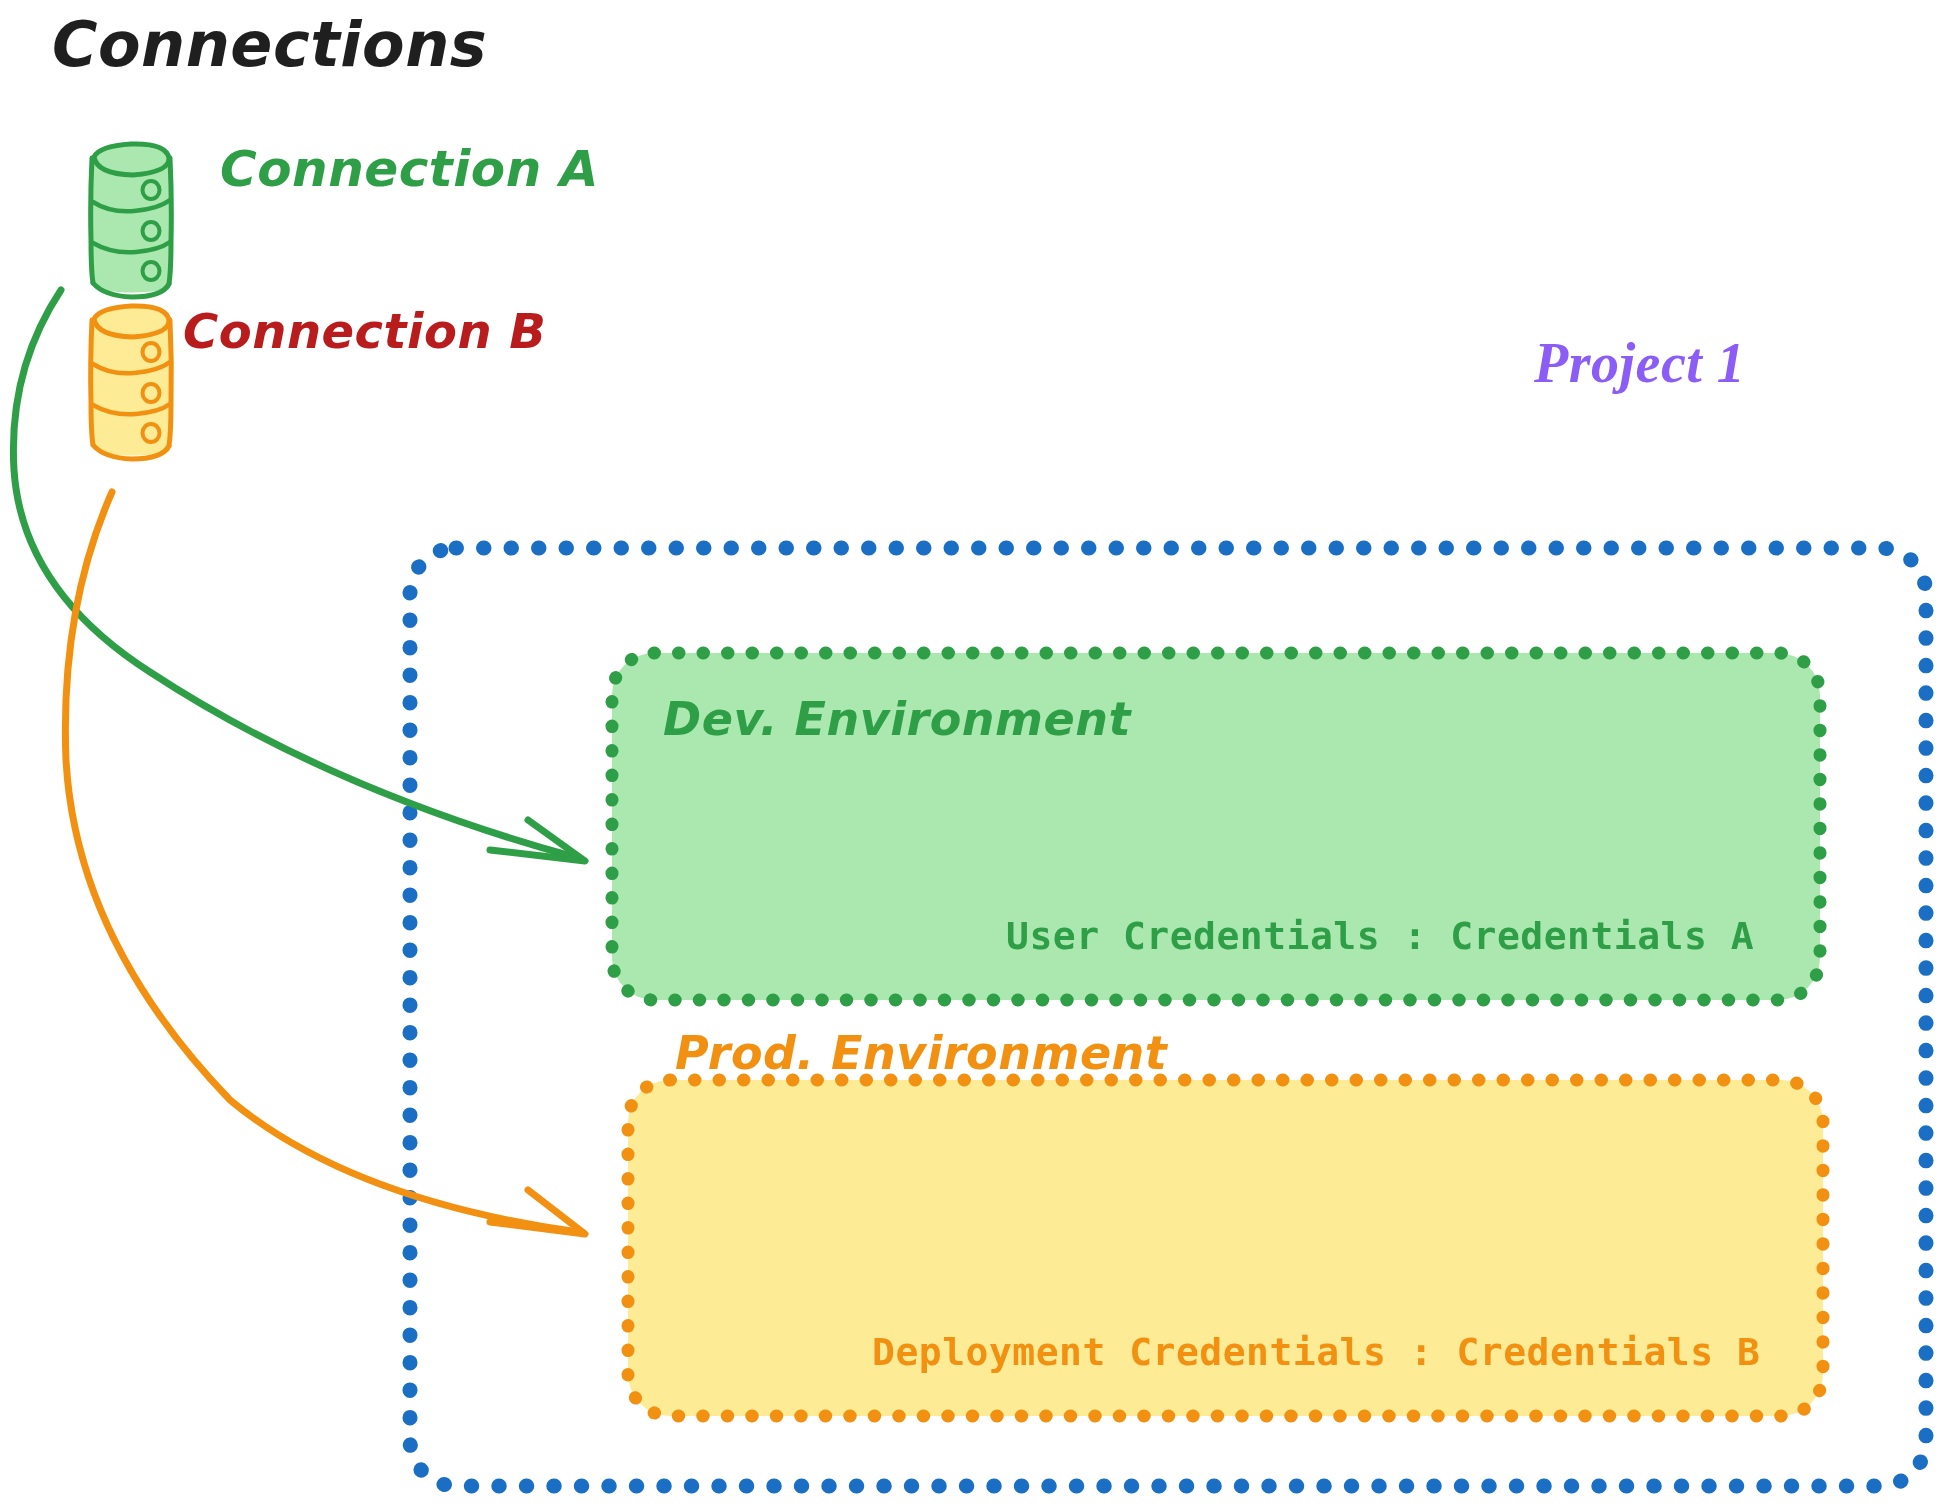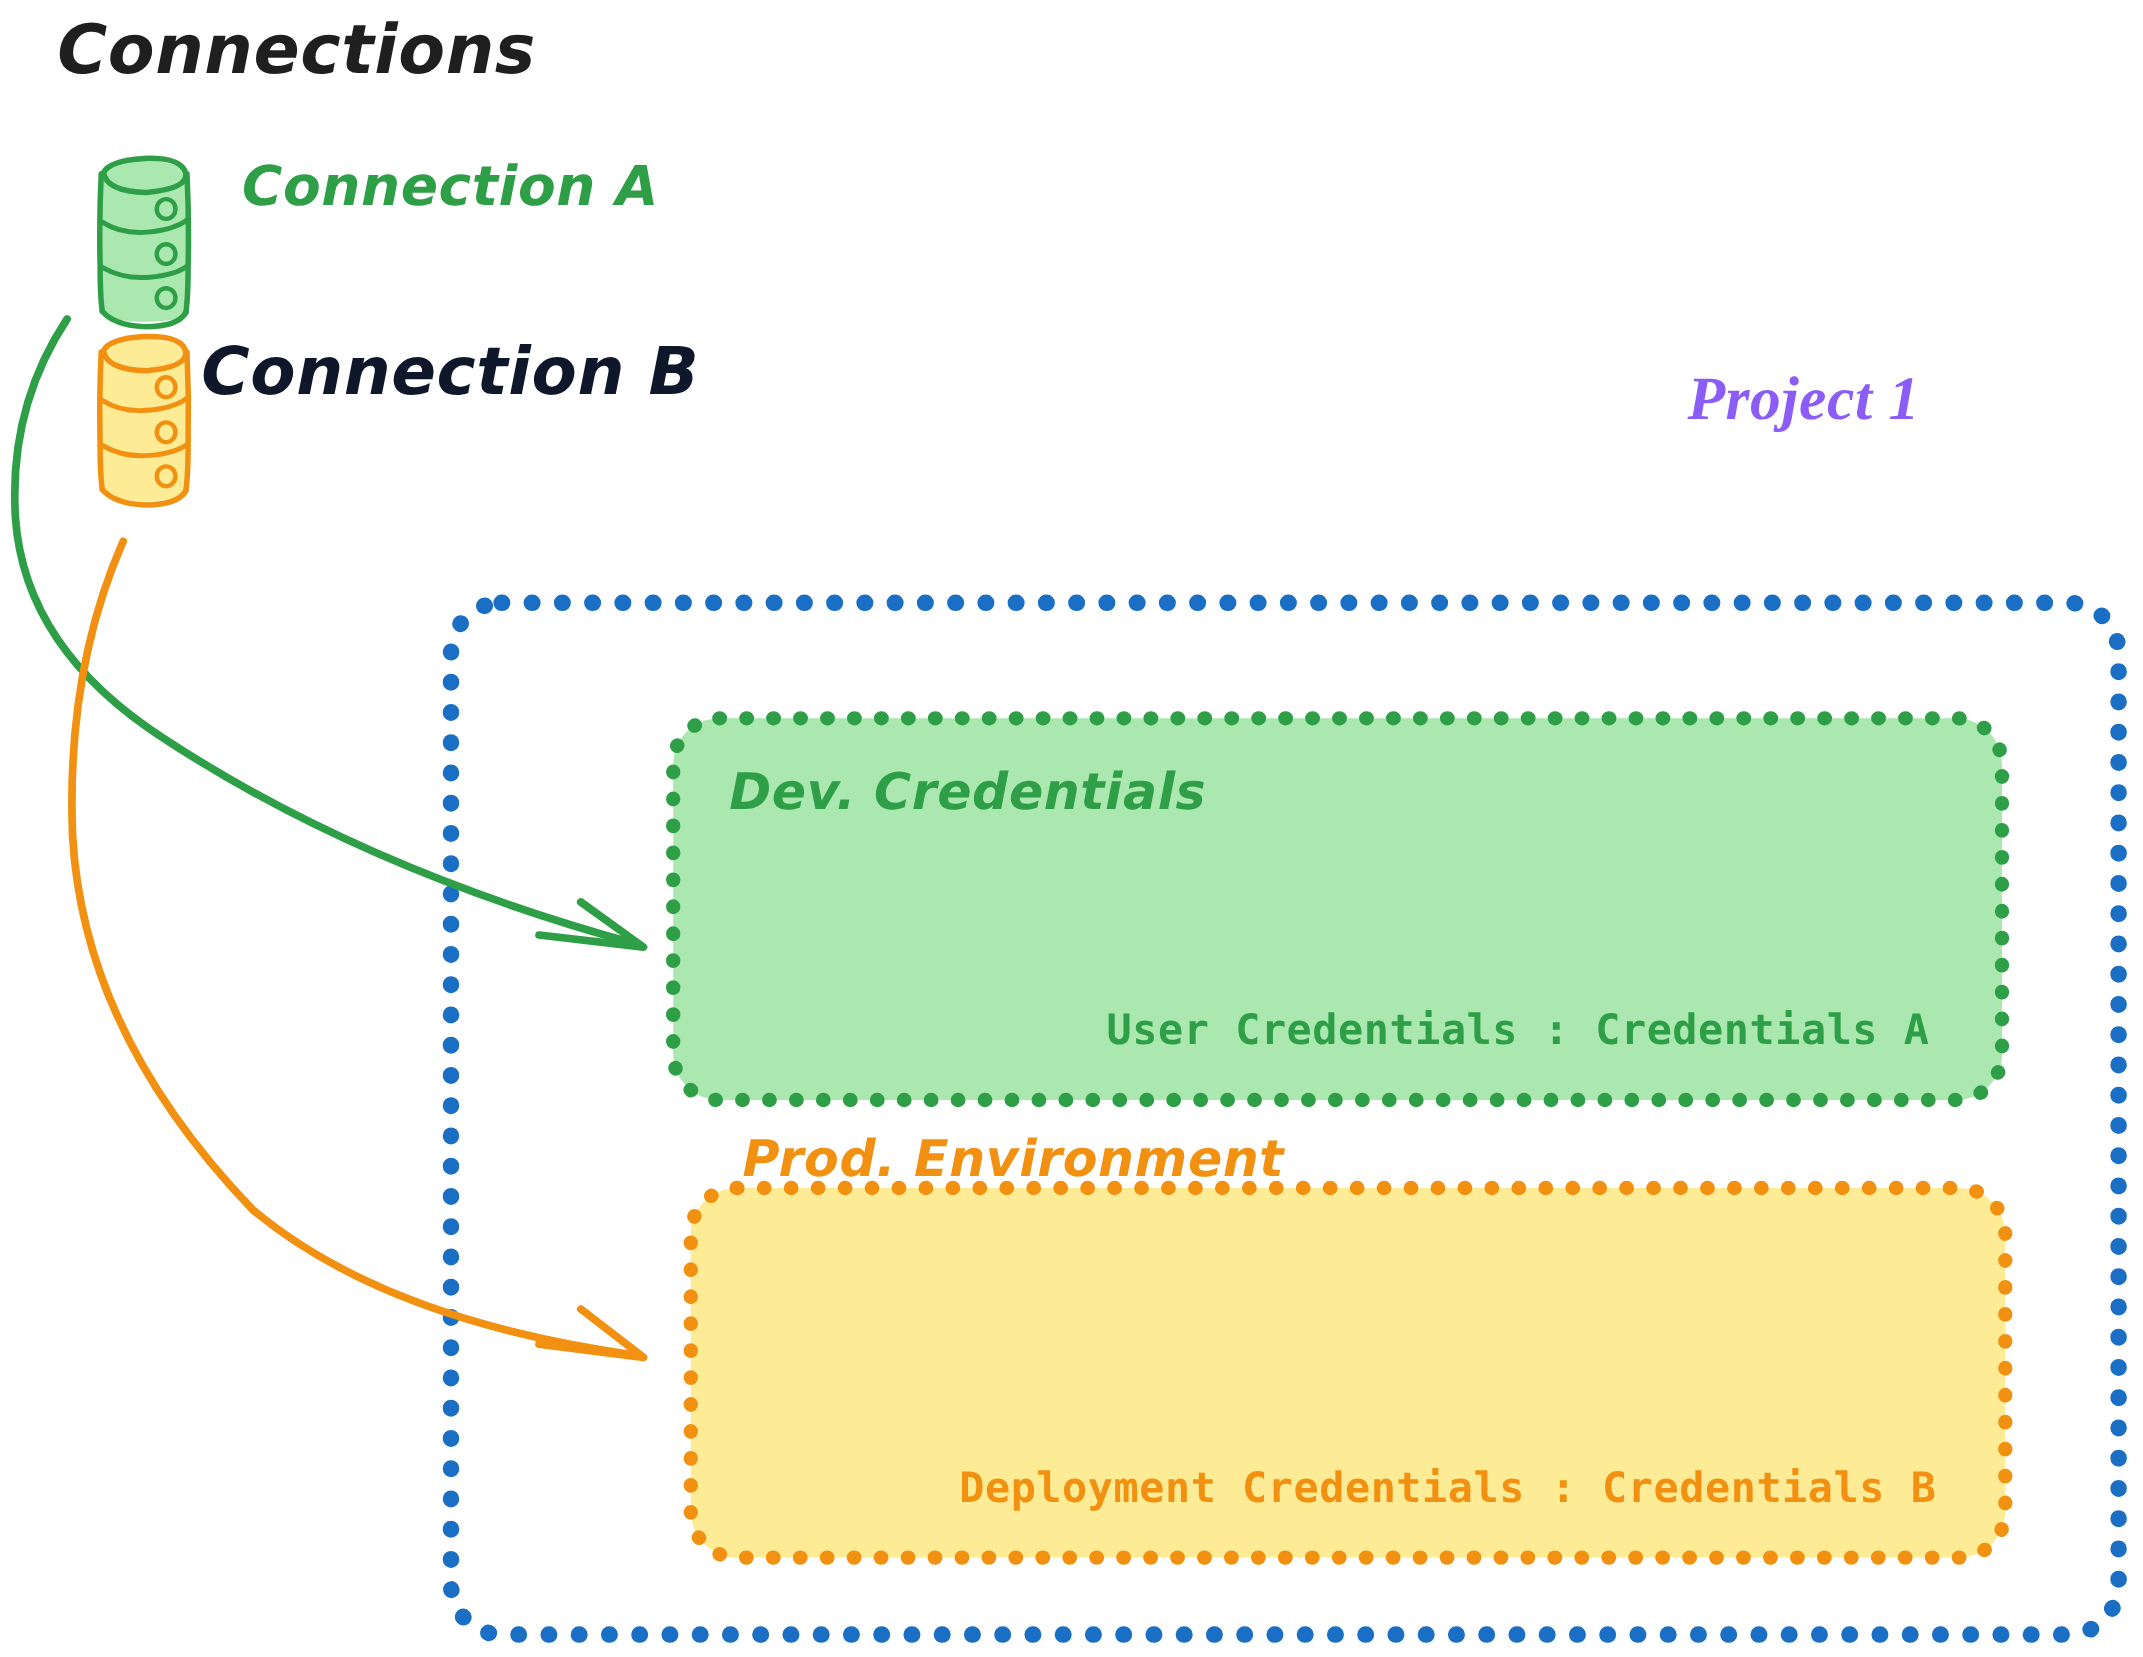--- a/index.html
+++ b/index.html
@@ -54,22 +54,22 @@
   #label-connection-a {
     left: 183px;
     top: 140px;
     font-size: 50px;
     color: #2e9e47;
     margin-left: 37px;
   }
   #label-connection-b {
     left: 183px;
     top: 303px;
-    font-size: 60px;
-    color: #0f172a;
+    font-size: 48px;
+    color: #b91c1c;
   }
   #label-project-title {
     left: 1534px;
     top: 331px;
     font-size: 56px;
     color: #8b5cf6;
     font-family: Liberation Serif, serif;
   }
   #label-dev-env {
     left: 663px;
@@ -158,21 +158,21 @@
   </svg>
 
   <div class="lbl hand" id="title-connections">Connections</div>
 
   <div class="lbl hand" id="label-connection-a">Connection A</div>
 
   <div class="lbl hand" id="label-connection-b">Connection B</div>
 
   <div class="lbl hand" id="label-project-title">Project 1</div>
 
-  <div class="lbl hand" id="label-dev-env">Dev. Credentials</div>
+  <div class="lbl hand" id="label-dev-env">Dev. Environment</div>
 
   <div class="lbl mono" id="label-dev-credentials">User Credentials : Credentials A</div>
 
   <div class="lbl mono" id="label-prod-credentials">Deployment Credentials : Credentials B</div>
 
   <div class="lbl hand" id="label-prod-env">Prod. Environment</div>
 
 </div>
 
 </body></html>

